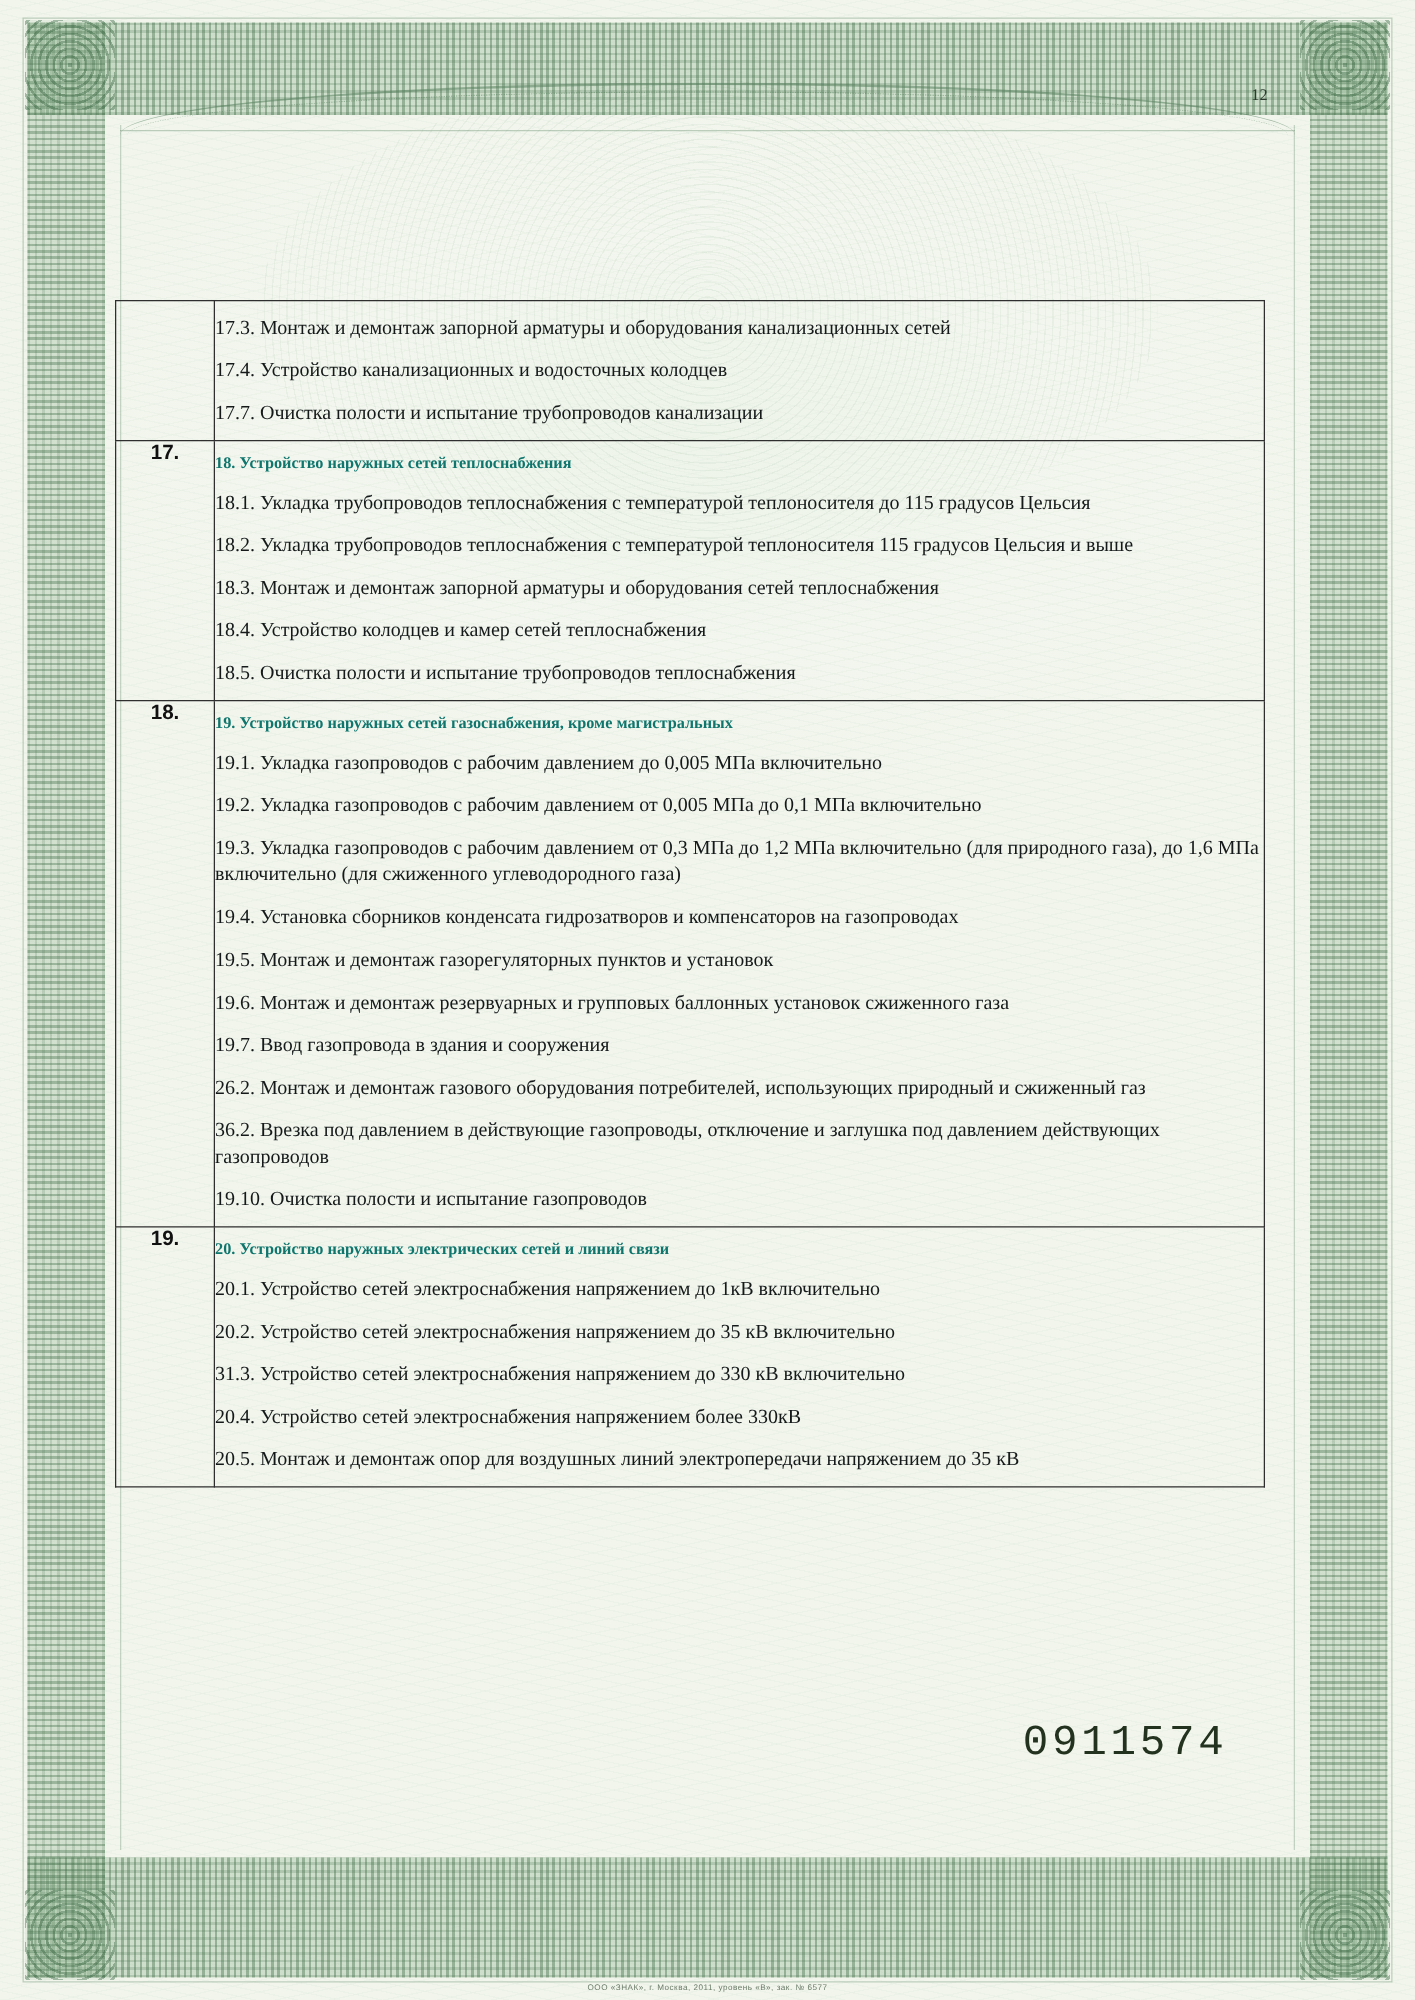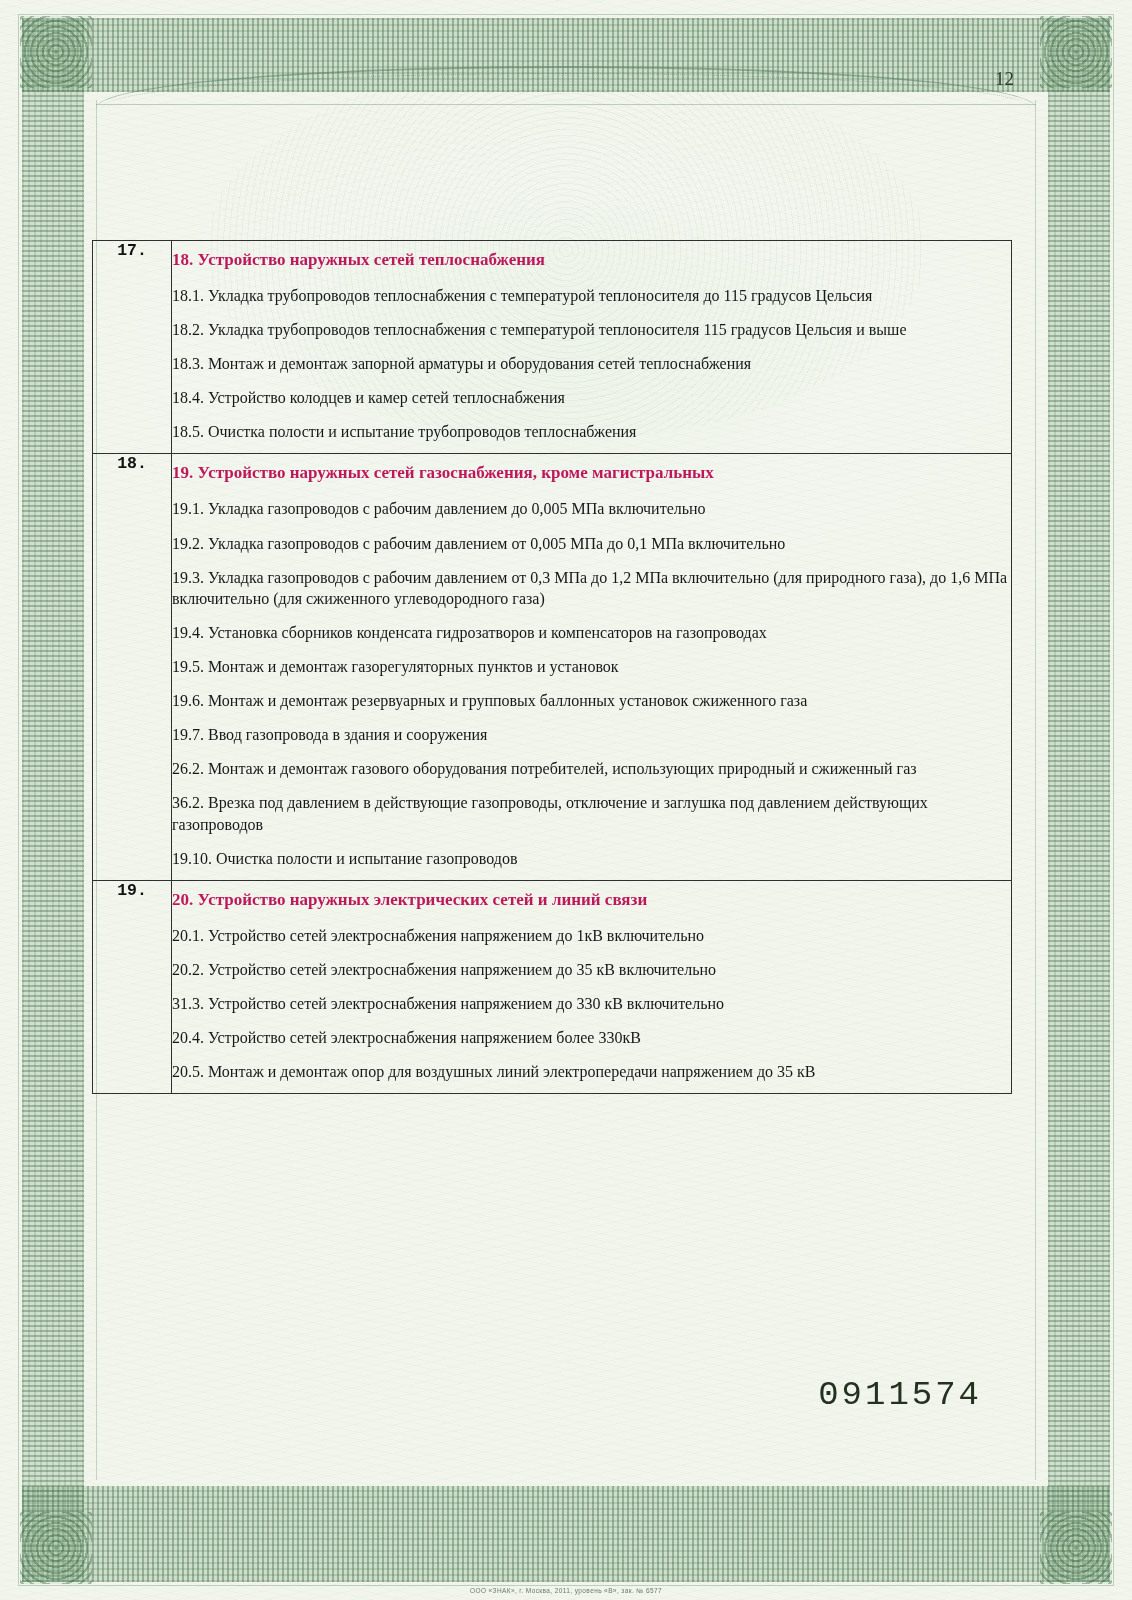--- a/index.html
+++ b/index.html
@@ -119,21 +119,21 @@
     position: absolute;
     right: 96px; top: 100px; bottom: 120px;
     border-right: 1px solid rgba(90,130,96,0.30);
   }
 
   
   .page-number {
     position: absolute;
     right: 118px;
     top: 68px;
-    font-size: 19px;
+    font-size: 13px;
     color: #2c3a2e;
     font-family: "Liberation Serif", serif;
   }
 
   
   .watermark {
     position: absolute;
     left: 50%;
     bottom: 118px;
     transform: translateX(-50%);
@@ -186,32 +186,32 @@
     vertical-align: top;
     padding: 0;
     background: transparent;
   }
   td.numcol {
     width: 78px;
     text-align: center;
     font-weight: bold;
     font-size: 16.5px;
     padding-top: 14px;
-    font-family: Liberation Mono, monospace;
+    font-family: Liberation Sans, sans-serif;
     color: #111;
   }
   td.bodycol {
     padding: 6px 14px 8px 14px;
   }
   .grp-title {
     font-weight: bold;
-    font-size: 17px;
+    font-size: 13px;
     line-height: 1.35;
     margin: 8px 0 4px 0;
-    color: #be185d;
+    color: #0f766e;
     font-family: "Liberation Serif", serif;
   }
   .item {
     font-size: 16px;
     line-height: 1.32;
     margin: 13px 0 13px 0;
     color: #15191a;
     font-family: "Liberation Serif", serif;
   }
   .item:first-child { margin-top: 11px; }
@@ -241,20 +241,28 @@
   <div class="inner-line"></div>
   <div class="inner-line-v-left"></div>
   <div class="inner-line-v-right"></div>
 
   <div class="page-number">12</div>
 
   <div class="table-wrap">
     <table class="doc">
       <tbody>
 
+        <tr>
+          <td class="numcol"></td>
+          <td class="bodycol">
+            <div class="item">17.3. Монтаж и демонтаж запорной арматуры и оборудования канализационных сетей</div>
+            <div class="item">17.4. Устройство канализационных и водосточных колодцев</div>
+            <div class="item">17.7. Очистка полости и испытание трубопроводов канализации</div>
+          </td>
+        </tr>
 
         <tr>
           <td class="numcol">17.</td>
           <td class="bodycol">
             <div class="grp-title">18. Устройство наружных сетей теплоснабжения</div>
             <div class="item">18.1. Укладка трубопроводов теплоснабжения с температурой теплоносителя до 115 градусов Цельсия</div>
             <div class="item">18.2. Укладка трубопроводов теплоснабжения с температурой теплоносителя 115 градусов Цельсия и выше</div>
             <div class="item">18.3. Монтаж и демонтаж запорной арматуры и оборудования сетей теплоснабжения</div>
             <div class="item">18.4. Устройство колодцев и камер сетей теплоснабжения</div>
             <div class="item">18.5. Очистка полости и испытание трубопроводов теплоснабжения</div>

